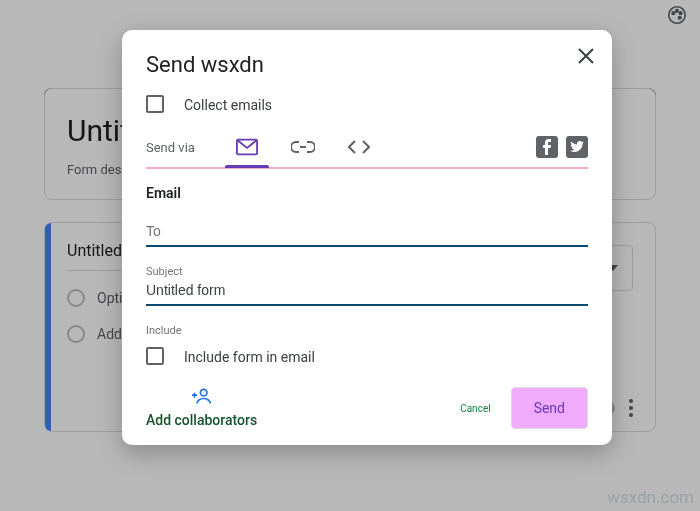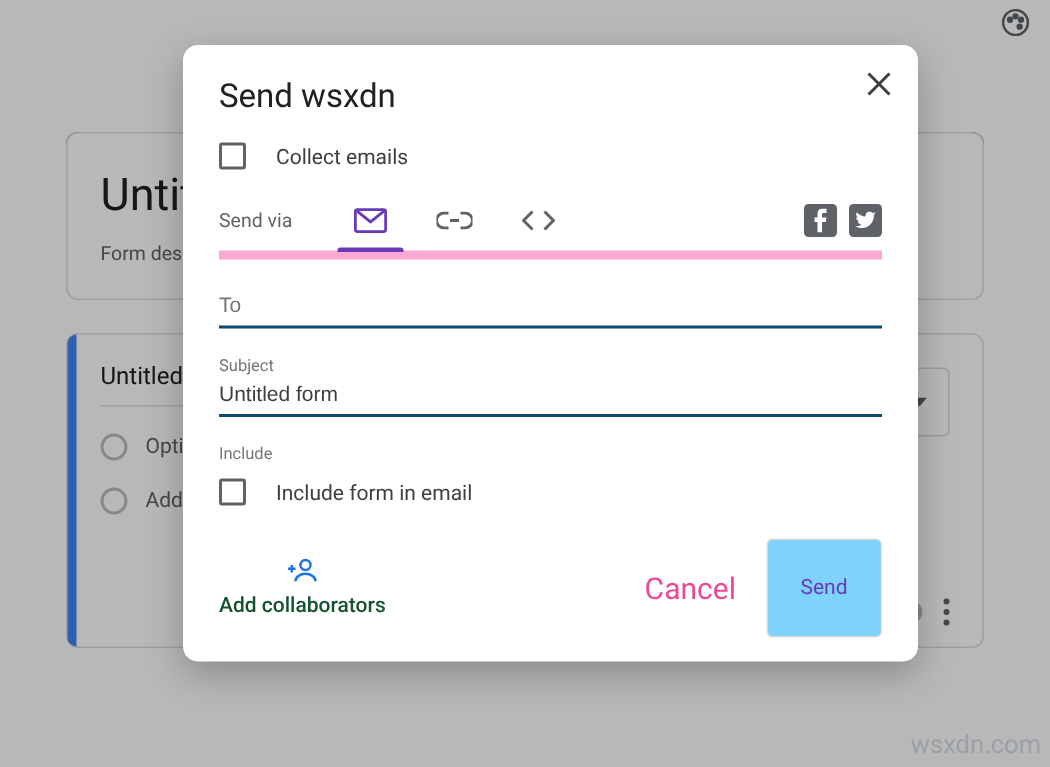--- a/index.html
+++ b/index.html
@@ -55,37 +55,37 @@
     position: absolute; z-index: 10;
     left: 122px; top: 30px; width: 490px;
     background: #fff; border-radius: 10px;
     box-shadow: 0 8px 24px rgba(0,0,0,.25);
     padding: 22px 24px 16px 24px;
   }
   .dlg-title { font-size: 22px; color:#202124; }
   .close { position:absolute; right:18px; top:18px; cursor:pointer;}
   .row-chk { display:flex; align-items:flex-end; gap:20px; margin-top:18px; font-size:14px; color:#3c4043;}
   .chk { width:18px; height:18px; border:2px solid #5f6368; border-radius:2px;}
-  .sendvia { display:flex; align-items:center; margin-top:14px; border-bottom:6px solid #f9a8d4;}
+  .sendvia { display:flex; align-items:center; margin-top:14px; border-bottom:2px solid #f9a8d4;}
   .svlabel { font-size:13px; color:#5f6368; margin-right:24px;}
   .tab { width:56px; height:40px; display:flex; align-items:center; justify-content:center; color:#5f6368; position:relative; cursor:pointer;}
   .tab.active { color:#673ab7; }
   .tab.active::after { content:""; position:absolute; bottom:-1px; left:6px; right:6px; height:3px; background:#673ab7; border-radius:2px 2px 0 0;}
   .socials { margin-left:auto; display:flex; gap:8px; color:#5f6368;}
   .soc { width:22px; height:22px; background:#5f6368; border-radius:3px; display:flex; align-items:center; justify-content:center;}
   .section-h { font-size:14px; font-weight:600; color:#202124; margin-top:16px;}
   .field { margin-top:18px; }
   .field-label { font-size:11px; color:#757575; }
   .field-input { font-size:14px; color:#3c4043; border:none; border-bottom:2px solid #0c4a6e; width:100%; padding:4px 0 6px 0; outline:none;}
   .field-input.placeholder { color:#9aa0a6; }
   .footer { display:flex; align-items:center; margin-top:22px; }
   .addcol { display:flex; align-items:center; gap:8px; color:#14532d; font-size:14px; font-weight:500; cursor:pointer;flex-direction:column;}
   .actions { margin-left:auto; display:flex; align-items:center; gap:10px;}
-  .btn-text { font-size:20px; color:#ec4899; padding:8px 10px; cursor:pointer;}
-  .btn-send { font-size:14px; color:#673ab7; padding:24px 22px; border:1px solid #dadce0; border-radius:4px; background:#7dd3fc; cursor:pointer;}
+  .btn-text { font-size:10px; color:#15803d; padding:8px 10px; cursor:pointer;}
+  .btn-send { font-size:14px; color:#673ab7; padding:12px 22px; border:1px solid #dadce0; border-radius:4px; background:#f0abfc; cursor:pointer;}
   svg { display:block; }
 </style>
 </head>
 <body>
 
 <div class="bg">
   <div class="theme-btn">
     <svg width="22" height="22" viewBox="0 0 24 24" fill="none" stroke="#5f6368" stroke-width="1.8">
         <circle cx="12" cy="12" r="9"></circle>
         <circle cx="8" cy="10" r="1.4" fill="#5f6368"></circle>
@@ -166,20 +166,21 @@
           </svg>
       </div>
       <div class="soc">
         <svg width="14" height="12" viewBox="0 0 14 12" fill="#fff">
             <path d="M14 1.4c-.5.2-1 .4-1.6.4.6-.3 1-.9 1.2-1.5-.5.3-1.1.6-1.8.7C11.3.4 10.6 0 9.8 0 8.2 0 7 1.3 7 2.8c0 .2 0 .4.1.6C4.7 3.3 2.6 2.2 1.2.5c-.2.4-.4.9-.4 1.4 0 1 .5 1.8 1.3 2.3-.5 0-.9-.1-1.3-.4 0 1.4 1 2.5 2.3 2.8-.2.1-.5.1-.8.1-.2 0-.4 0-.6-.1.4 1.1 1.4 2 2.7 2C3.4 9.4 2.1 9.8.8 9.8H0C1.3 10.6 2.8 11 4.4 11c5.3 0 8.2-4.4 8.2-8.2v-.4c.6-.4 1.1-.9 1.4-1z"></path>
           </svg>
       </div>
     </div>
   </div>
 
+  <div class="section-h">Email</div>
 
   <div class="field">
     <input class="field-input placeholder" placeholder="To" style="">
   </div>
 
   <div class="field">
     <div class="field-label">Subject</div>
     <input class="field-input" value="Untitled form" style="">
   </div>
 

